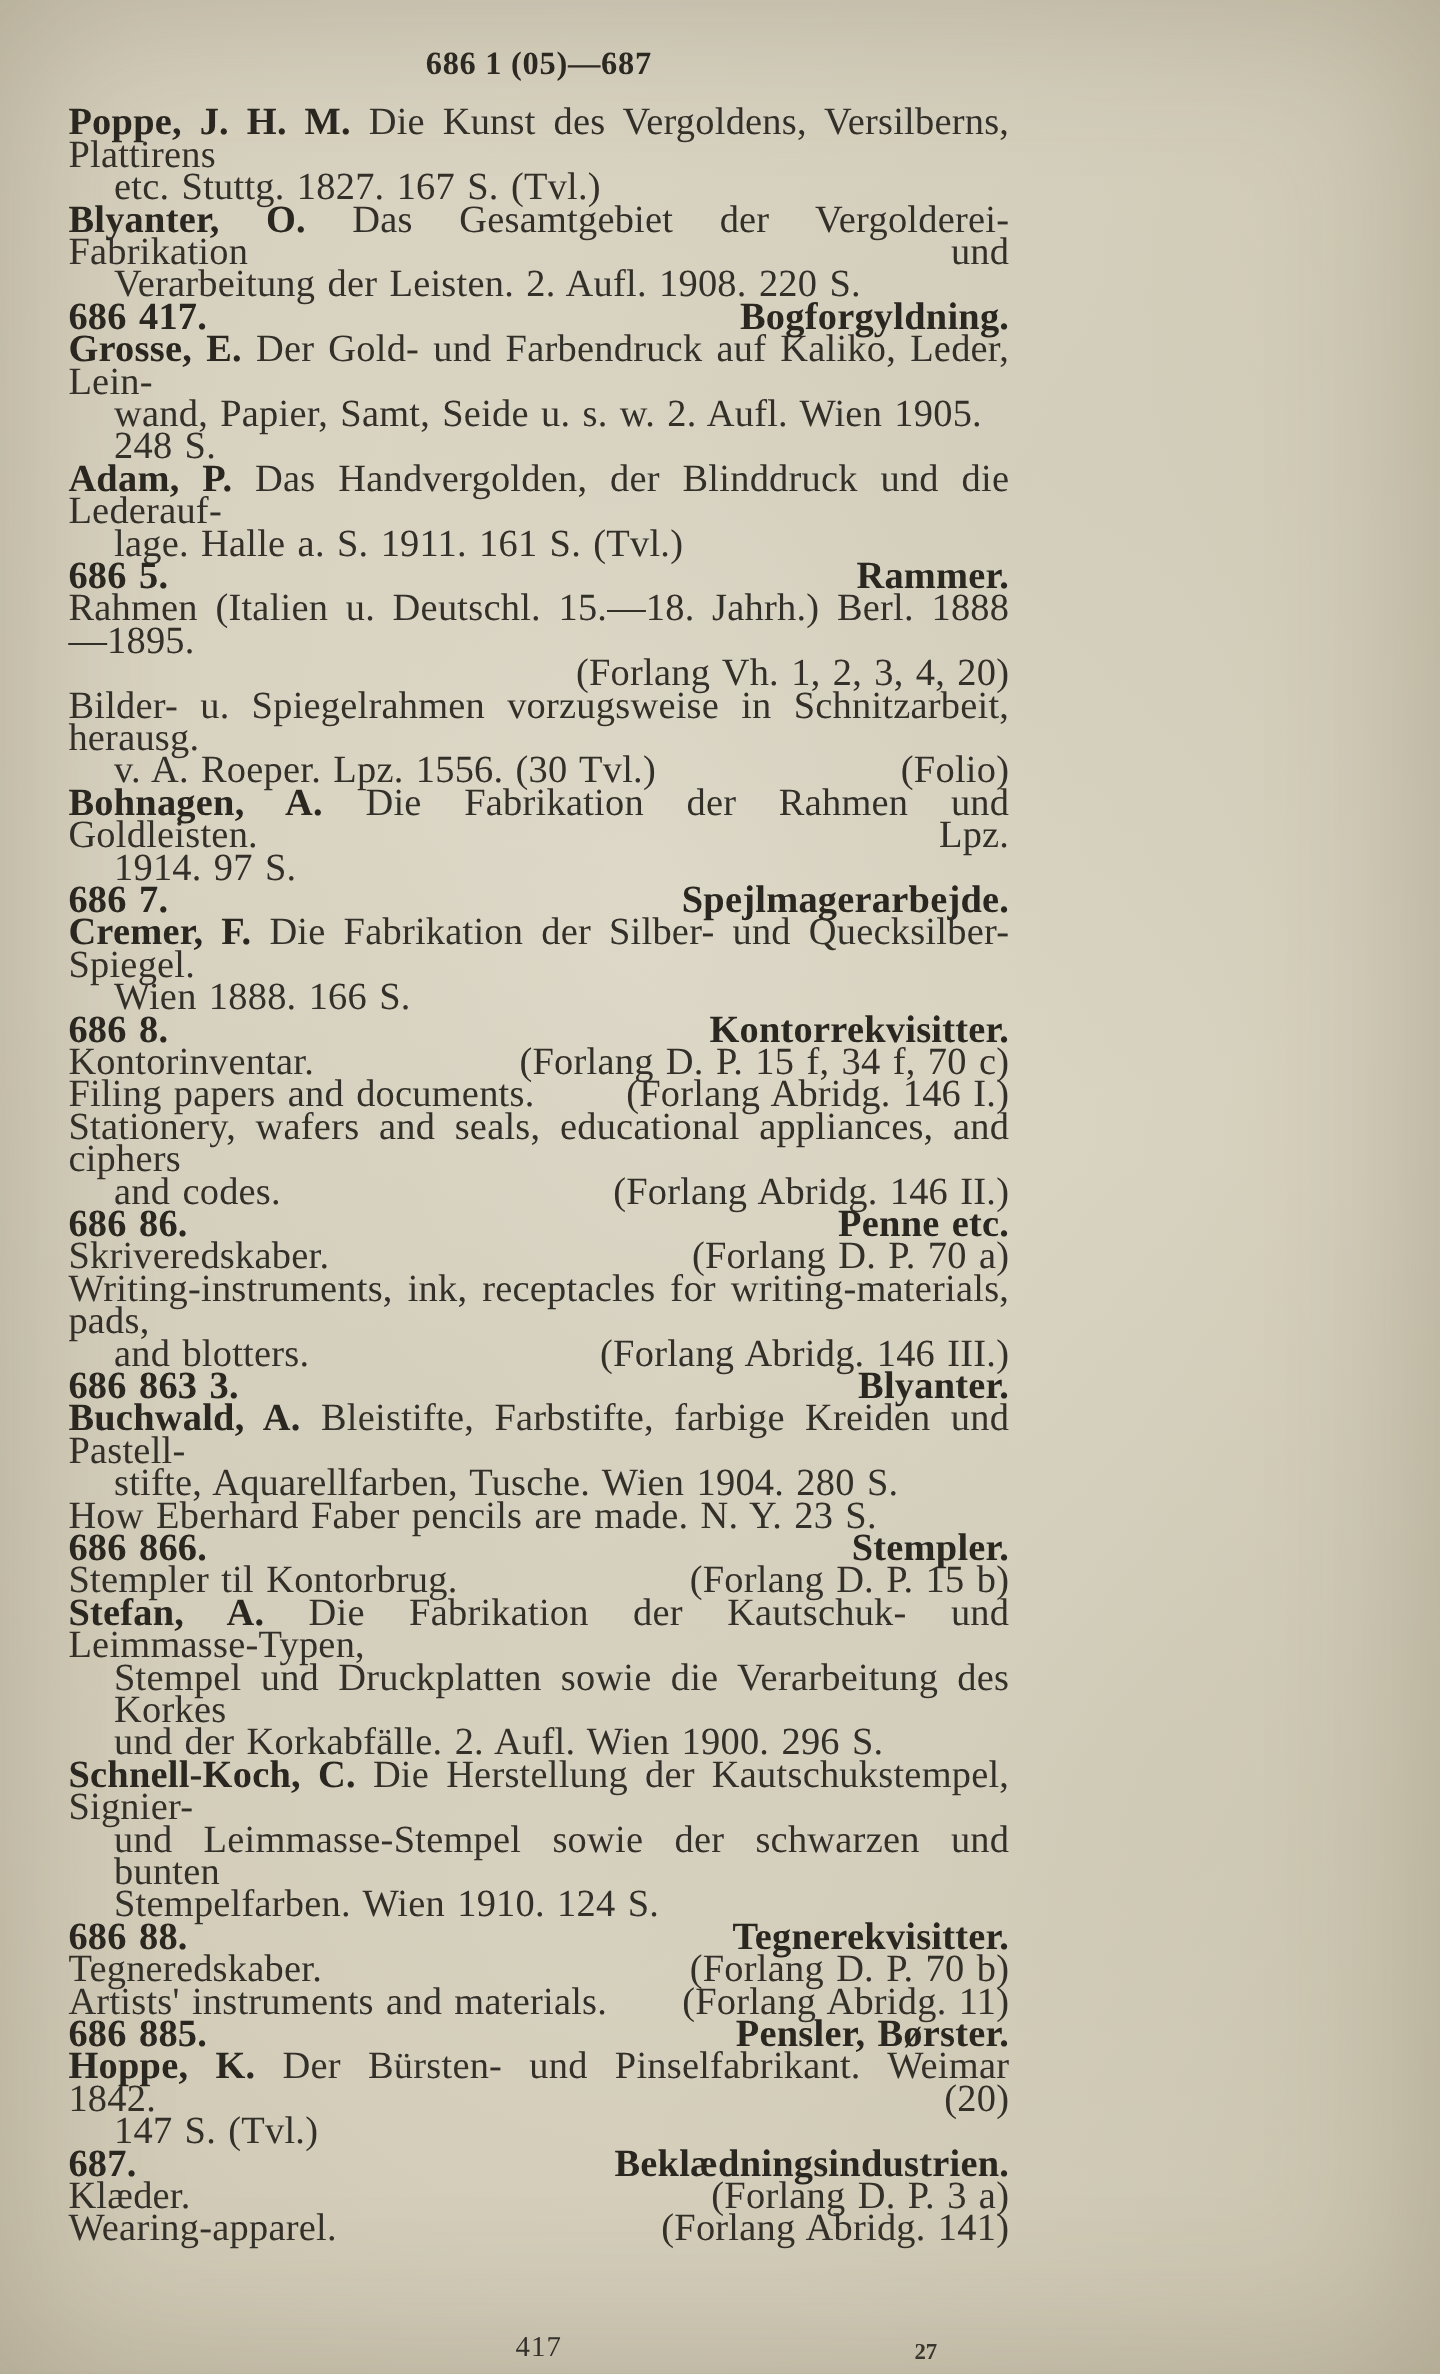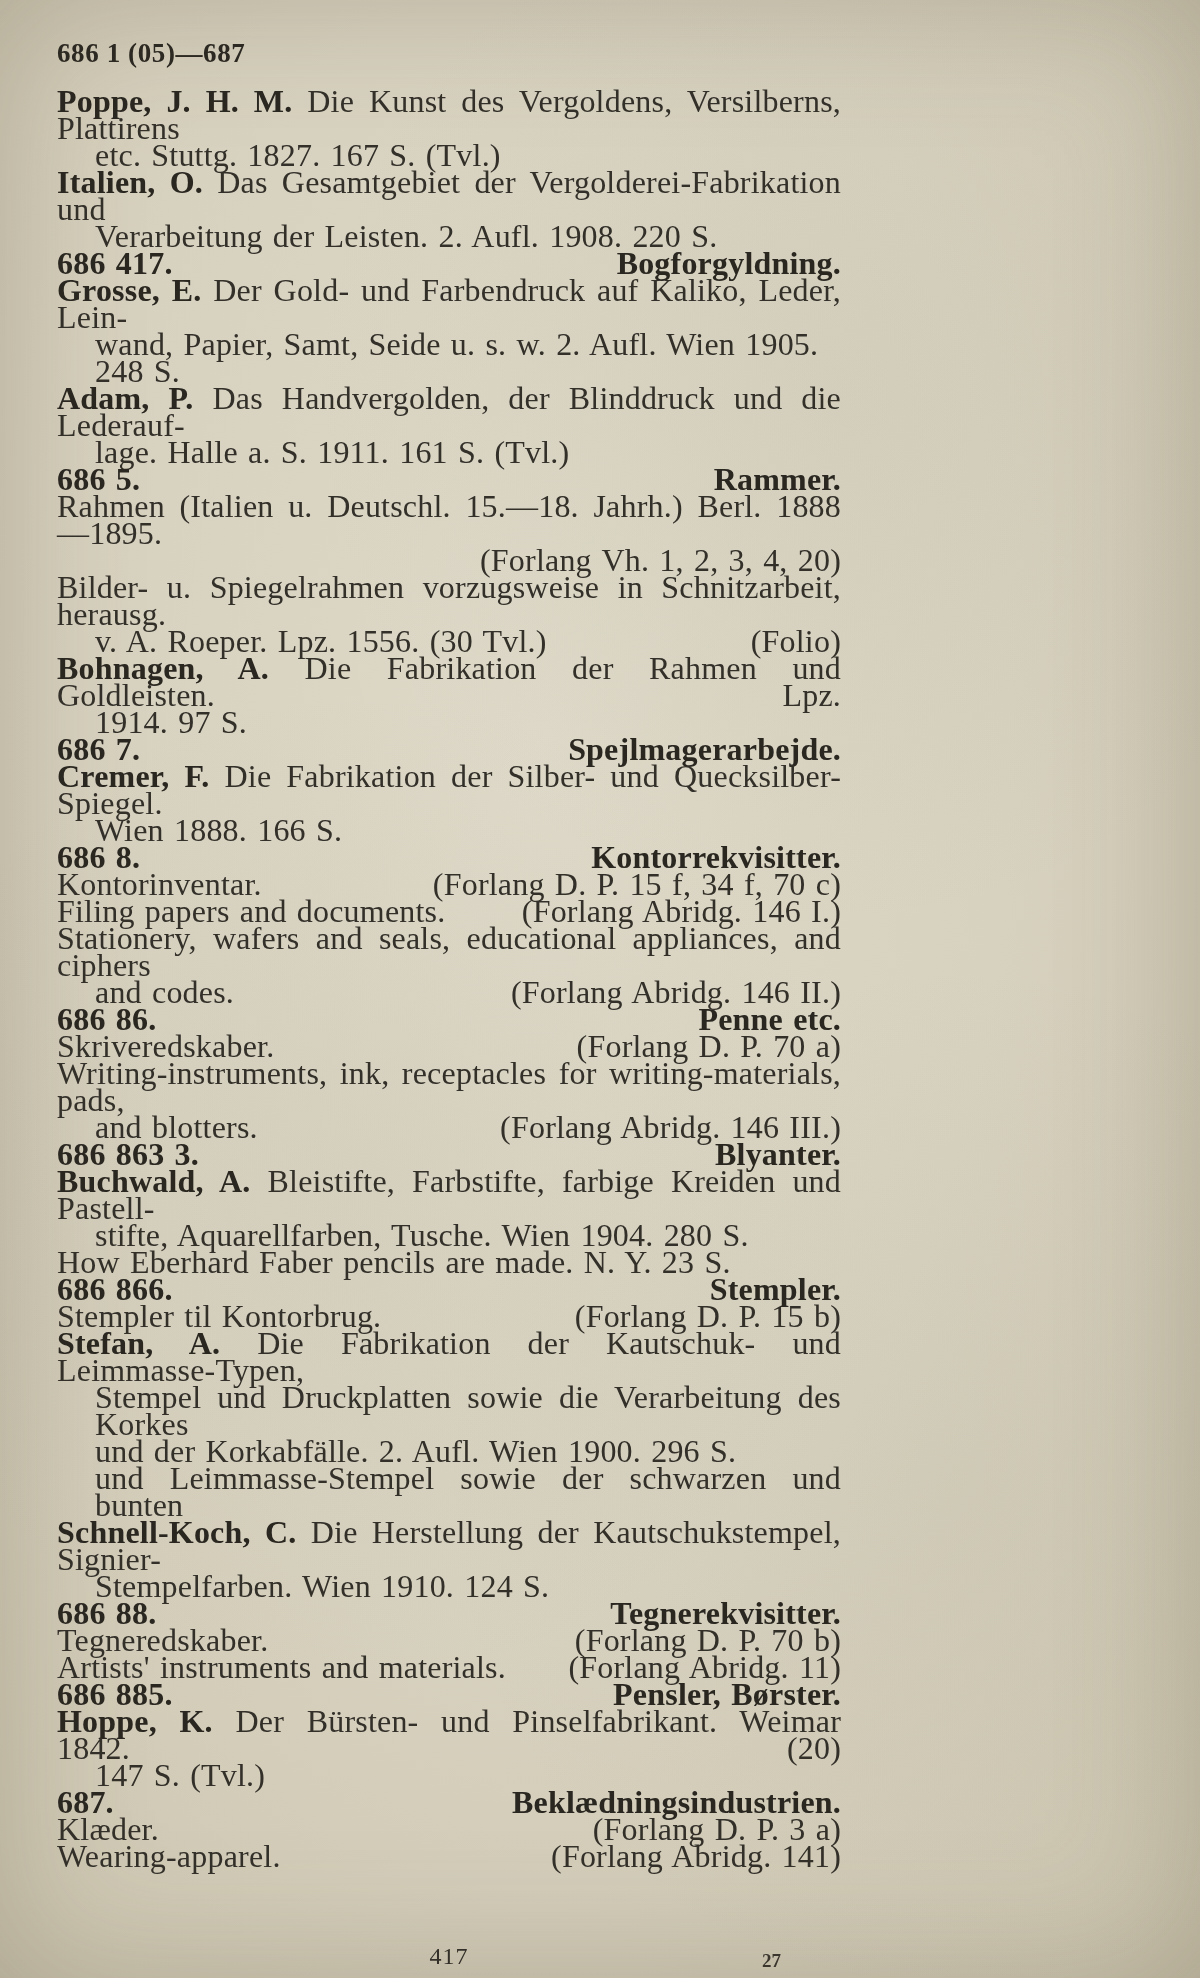--- a/index.html
+++ b/index.html
@@ -13,21 +13,21 @@
     width:1200px; height:1978px;
     background: radial-gradient(ellipse at 45% 38%, #ded9c8 0%, #d7d1bf 50%, #cbc4ae 100%);
     color:#33302a;
     overflow:hidden;
     box-shadow: inset 0 0 140px rgba(92,82,58,.28);
   }
   .textblock {
     position:absolute; left:57px; top:38px; width:784px;
   }
   .header-row {
-    display:flex; justify-content:flex-start;
+    display:flex; justify-content:center;
     font-weight:bold; font-size:27px; line-height:30px;
     letter-spacing:0.6px;
     margin-bottom:20px;
     color:#2c2922;
   }
   .line {
     font-size:32px; line-height:27px; min-height:27px;
     letter-spacing:0.2px; word-spacing:2px;
     color:#33302a;
   }
@@ -60,21 +60,21 @@
   <div class="mottle"></div>
 
   <div class="textblock">
     <div class="header-row">
       <span>686 1 (05)—687</span>
     </div>
 
     <div>
         <div class="line just"><span class="lt"><b>Poppe, J. H. M.</b> <span>Die Kunst des Vergoldens, Versilberns, Plattirens</span></span></div>
         <div class="line ind"><span class="lt"><span>etc. Stuttg. 1827. 167 S. (Tvl.)</span></span></div>
-        <div class="line just"><span class="lt"><b>Italien, O.</b> <span>Das Gesamtgebiet der Vergolderei-Fabrikation und</span></span></div>
+        <div class="line just"><span class="lt"><b>Blyanter, O.</b> <span>Das Gesamtgebiet der Vergolderei-Fabrikation und</span></span></div>
         <div class="line ind"><span class="lt"><span>Verarbeitung der Leisten. 2. Aufl. 1908. 220 S.</span></span></div>
         <div class="line sec split">
           <span class="lt"><b>686 417.</b></span>
           <span class="rt">Bogforgyldning.</span>
         </div>
         <div class="line just"><span class="lt"><b>Grosse, E.</b> <span>Der Gold- und Farbendruck auf Kaliko, Leder, Lein-</span></span></div>
         <div class="line ind"><span class="lt"><span>wand, Papier, Samt, Seide u. s. w. 2. Aufl. Wien 1905. 248 S.</span></span></div>
         <div class="line just"><span class="lt"><b>Adam, P.</b> <span>Das Handvergolden, der Blinddruck und die Lederauf-</span></span></div>
         <div class="line ind"><span class="lt"><span>lage. Halle a. S. 1911. 161 S. (Tvl.)</span></span></div>
         <div class="line sec split">
@@ -140,22 +140,22 @@
           <span class="lt"><b>686 866.</b></span>
           <span class="rt">Stempler.</span>
         </div>
         <div class="line split">
           <span class="lt"><span>Stempler til Kontorbrug.</span></span>
           <span class="rt">(Forlang D. P. 15 b)</span>
         </div>
         <div class="line just"><span class="lt"><b>Stefan, A.</b> <span>Die Fabrikation der Kautschuk- und Leimmasse-Typen,</span></span></div>
         <div class="line ind just"><span class="lt"><span>Stempel und Druckplatten sowie die Verarbeitung des Korkes</span></span></div>
         <div class="line ind"><span class="lt"><span>und der Korkabfälle. 2. Aufl. Wien 1900. 296 S.</span></span></div>
+        <div class="line just"><span class="lt"><b>Schnell-Koch, C.</b> <span>Die Herstellung der Kautschukstempel, Signier-</span></span></div>
         <div class="line ind just"><span class="lt"><span>und Leimmasse-Stempel sowie der schwarzen und bunten</span></span></div>
-        <div class="line just"><span class="lt"><b>Schnell-Koch, C.</b> <span>Die Herstellung der Kautschukstempel, Signier-</span></span></div>
         <div class="line ind"><span class="lt"><span>Stempelfarben. Wien 1910. 124 S.</span></span></div>
         <div class="line sec split">
           <span class="lt"><b>686 88.</b></span>
           <span class="rt">Tegnerekvisitter.</span>
         </div>
         <div class="line split">
           <span class="lt"><span>Tegneredskaber.</span></span>
           <span class="rt">(Forlang D. P. 70 b)</span>
         </div>
         <div class="line split">

